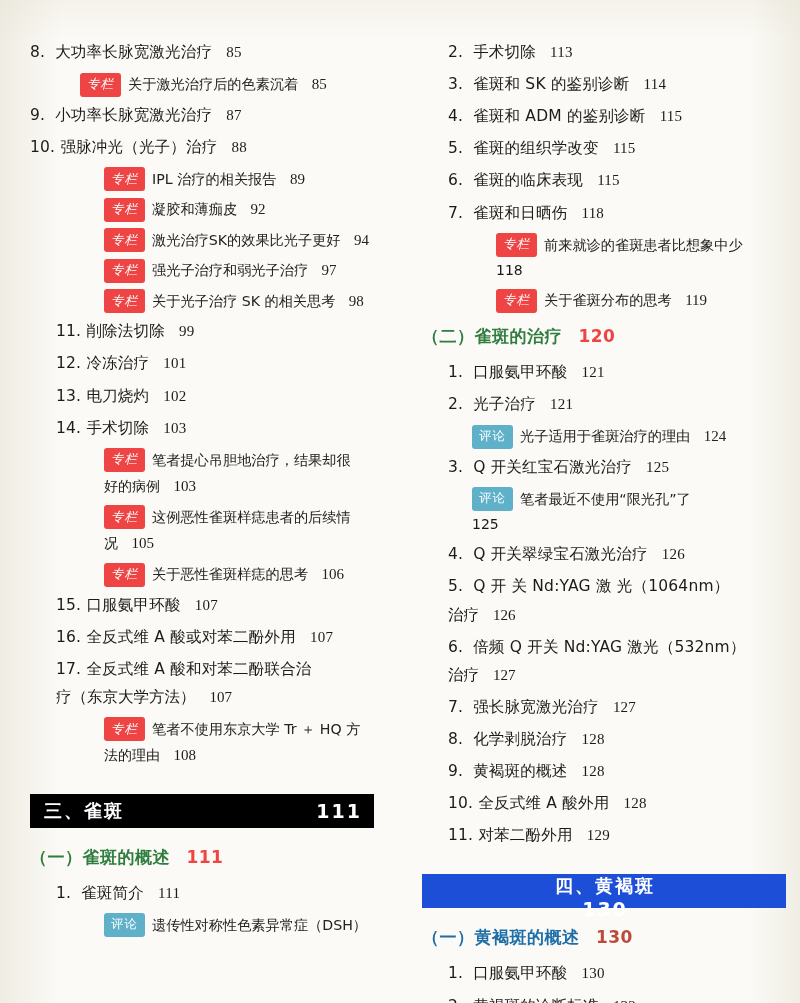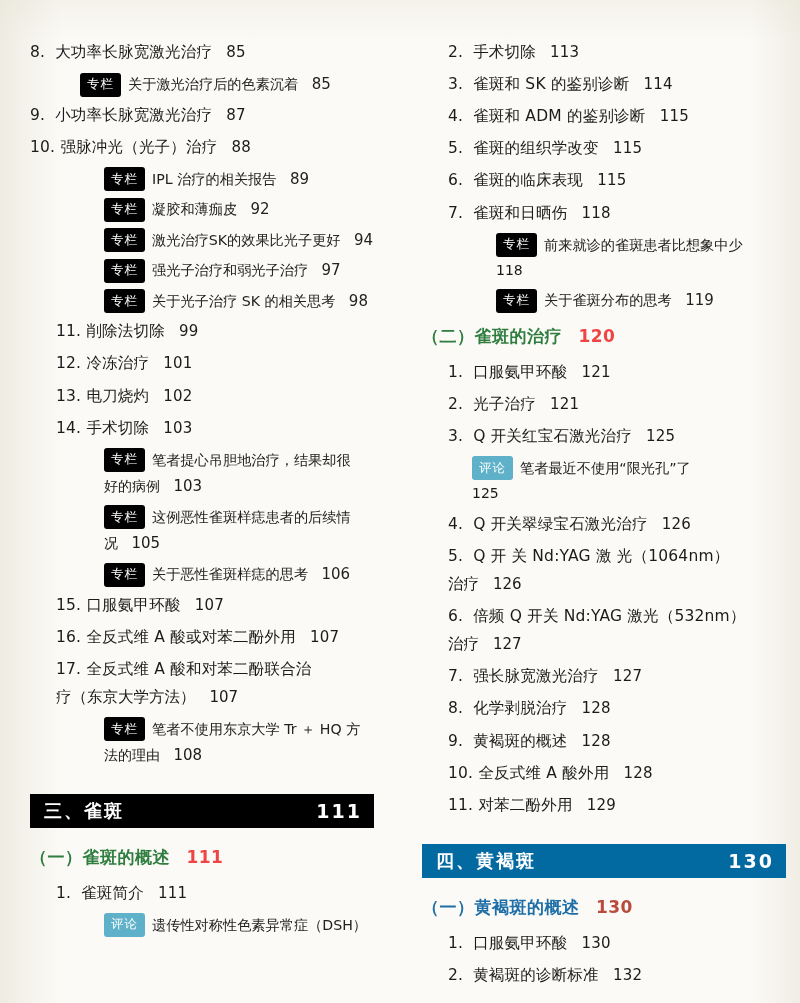--- a/index.html
+++ b/index.html
@@ -54,20 +54,21 @@
   .entry .num {
     display: inline-block;
     min-width: 20px;
   }
   .lvl1 { padding-left: 0px; }
   .lvl2 { padding-left: 26px; }
 
   .pg {
     margin-left: 9px;
     font-size: 15px;
+    font-family: Liberation Serif, serif;
   }
 
   
   .tagline {
     display: block;
     padding-left: 50px;
     font-size: 14px;
     line-height: 1.6;
     margin: 0 0 6px 0;
     color: #222;
@@ -77,41 +78,41 @@
   .tag {
     display: inline-block;
     color: #fff;
     font-size: 12.5px;
     padding: 1.5px 7px 2.5px 7px;
     border-radius: 3px;
     margin-right: 7px;
     vertical-align: 1px;
     letter-spacing: 1px;
   }
-  .tag.zl { background: #000000; }
+  .tag.zl { background: #ef4444; font-style: italic; }
   .tag.pl { background: #5fb0c9; }
   .tagline .txt { font-size: 14.2px; }
 
   
   .banner {
     margin: 26px 0 18px 0;
     background: #000000;
     color: #ffffff;
     height: 34px;
     display: flex;
     align-items: center;
     justify-content: space-between;
     padding: 0 12px 0 14px;
     box-sizing: border-box;
     font-size: 18px;
     font-weight: bold;
     letter-spacing: 2px;
   }
   .banner .bnum { font-size: 19px; }
-  .banner.right-col { background: #0369a1; }
+  .banner.right-col { background: #1d4ed8; flex-direction: column; }
 
   
   .section {
     color: #2f7d3f;
     font-size: 17px;
     font-weight: bold;
     margin: 12px 0 12px 0;
     letter-spacing: 0.5px;
   }
   .section .spg {
@@ -349,20 +350,24 @@
       <span>口服氨甲环酸</span>
       <span class="pg">121</span>
     </div>
 
     <div class="entry lvl2">
       <span class="num">2.</span>
       <span>光子治疗</span>
       <span class="pg">121</span>
     </div>
 
+    <div class="tagline ind2">
+      <span class="tag pl">评论</span><span class="txt">光子适用于雀斑治疗的理由</span>
+      <span class="pg">124</span>
+    </div>
 
     <div class="entry lvl2">
       <span class="num">3.</span>
       <span>Q 开关红宝石激光治疗</span>
       <span class="pg">125</span>
     </div>
 
     <div class="tagline ind2">
       <span class="tag pl">评论</span><span class="txt">笔者最近不使用“限光孔”了</span>
     </div>

